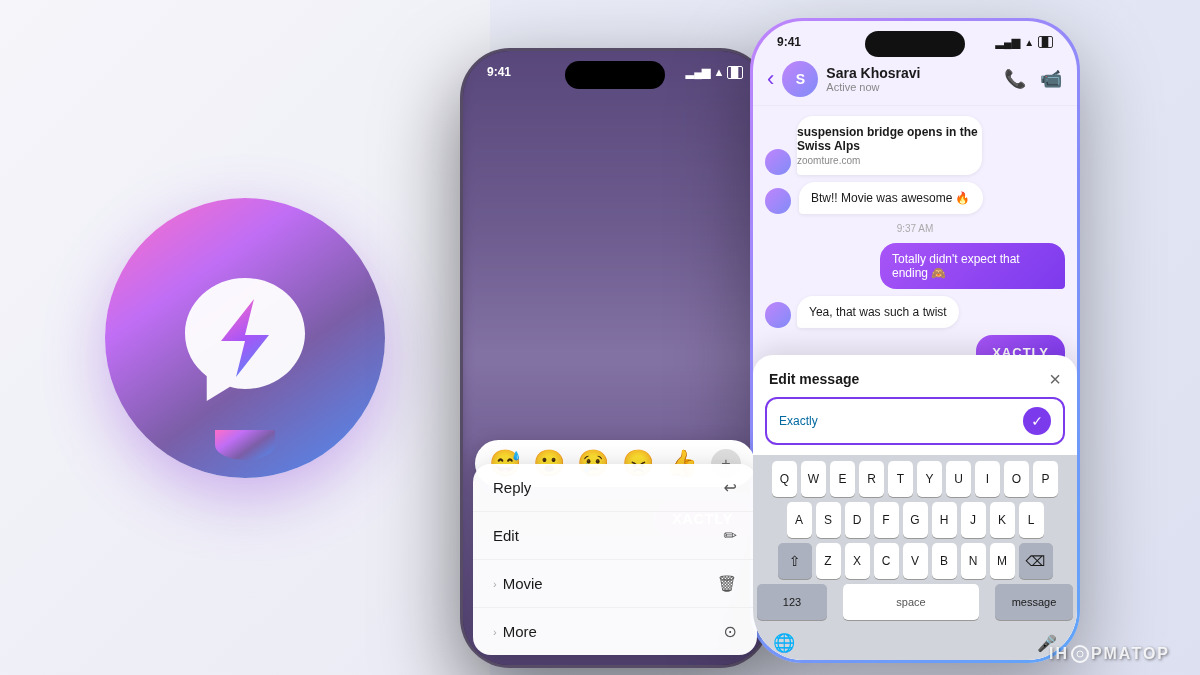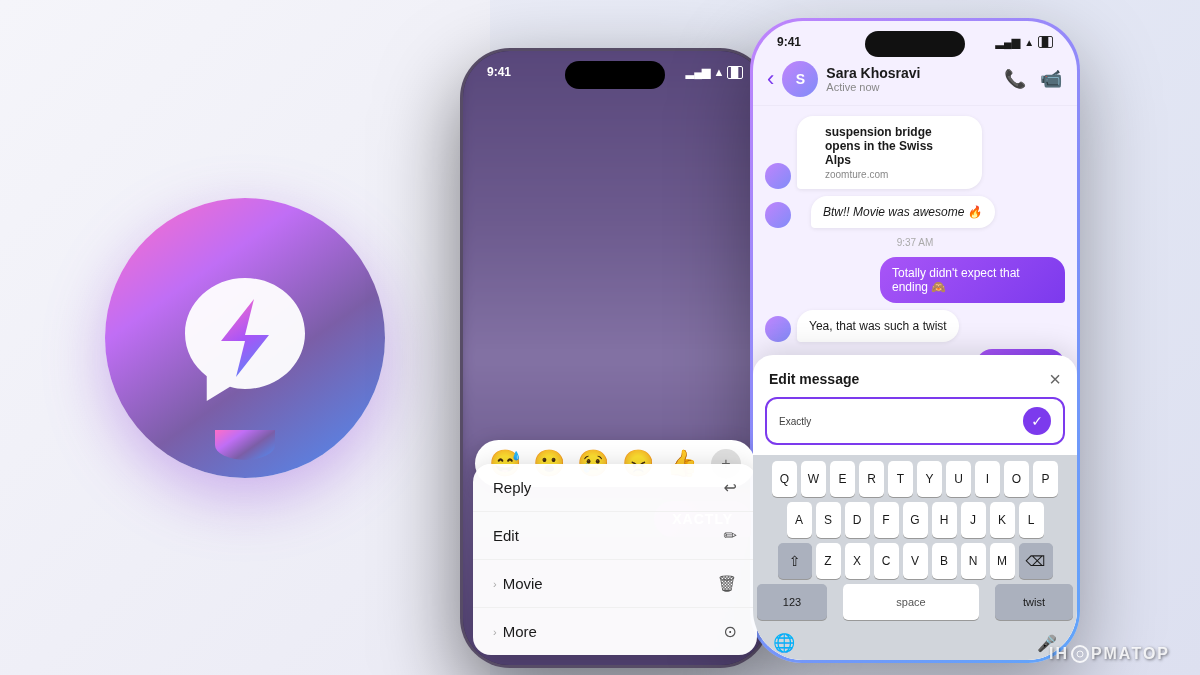--- a/index.html
+++ b/index.html
@@ -226,27 +226,27 @@
       <div style="display:flex;gap:14px;color:#7c3aed;">
         <span style="font-size:18px;cursor:pointer;">📞</span>
         <span style="font-size:18px;cursor:pointer;">📹</span>
       </div>
     </div>
 
     <div style="padding:10px 12px;display:flex;flex-direction:column;gap:7px;overflow:hidden;height:260px;">
 
       <div style="display:flex;align-items:flex-end;gap:6px;">
         <div style="width:26px;height:26px;border-radius:50%;background:linear-gradient(135deg,#c084fc,#818cf8);flex-shrink:0;"></div>
-        <div style="background:white;border-radius:16px 16px 16px 4px;padding:9px 28px;font-size:12px;color:#1a1a1a;max-width:185px;box-shadow:0 1px 4px rgba(0,0,0,0.08);">
+        <div style="background:white;border-radius:16px 16px 16px 4px;padding:9px 0;font-size:12px;color:#1a1a1a;max-width:185px;box-shadow:0 1px 4px rgba(0,0,0,0.08);">
           <div style="font-weight:600;font-size:12px;margin-bottom:2px;">suspension bridge opens in the Swiss Alps</div>
           <div style="color:#888;font-size:10px;">zoomture.com</div>
         </div>
       </div>
 
-      <div style="display:flex;align-items:flex-end;gap:20px;font-style:italic;">
+      <div style="display:flex;align-items:flex-end;gap:8px;">
         <div style="width:26px;height:26px;border-radius:50%;background:linear-gradient(135deg,#c084fc,#818cf8);flex-shrink:0;"></div>
         <div style="background:white;border-radius:16px 16px 16px 4px;padding:9px 12px;font-size:12px;color:#1a1a1a;max-width:185px;box-shadow:0 1px 4px rgba(0,0,0,0.08);">
           <span>Btw!! Movie was awesome 🔥</span>
         </div>
       </div>
 
       <div style="text-align:center;font-size:10px;color:#aaa;padding:2px 0;">9:37 AM</div>
 
       <div style="display:flex;justify-content:flex-end;">
         <div style="background:linear-gradient(135deg,#a855f7,#7c3aed);border-radius:16px 16px 4px 16px;padding:9px 12px;font-size:12px;color:white;max-width:185px;">
@@ -267,21 +267,21 @@
         </div>
       </div>
     </div>
 
     <div style="position:absolute;bottom:0;left:0;right:0;background:white;border-radius:20px 20px 0 0;box-shadow:0 -4px 30px rgba(0,0,0,0.15);z-index:30;">
       <div style="display:flex;justify-content:space-between;align-items:center;padding:14px 16px 8px;">
         <span style="font-size:14px;font-weight:700;color:#1a1a1a;">Edit message</span>
         <span style="font-size:20px;color:#666;cursor:pointer;line-height:1;">×</span>
       </div>
       <div style="display:flex;align-items:center;margin:0 12px 10px;border:2px solid #7c3aed;border-radius:12px;padding:8px 12px;gap:8px;">
-        <input type="text" style="flex: 1 1 0%; font-size: 10px; color: #404040; outline: none; border: none; background: transparent;" value="Exactly">
+        <input type="text" style="flex: 1 1 0%; font-size: 12px; color: #0369a1; outline: none; border: none; background: transparent;" value="Exactly">
         <div style="width:28px;height:28px;border-radius:50%;background:#7c3aed;display:flex;align-items:center;justify-content:center;color:white;font-size:14px;cursor:pointer;flex-shrink:0;">✓</div>
       </div>
 
       <div style="background:#d1d5db;padding:6px 4px 2px;">
 
         <div style="display:flex;justify-content:center;gap:4px;margin-bottom:5px;">
           <div style="background:white;border-radius:5px;width:25px;height:36px;display:flex;align-items:center;justify-content:center;font-size:12px;font-weight:500;color:#1a1a1a;box-shadow:0 1px 0 #999;cursor:pointer;">Q</div>
           <div style="background:white;border-radius:5px;width:25px;height:36px;display:flex;align-items:center;justify-content:center;font-size:12px;font-weight:500;color:#1a1a1a;box-shadow:0 1px 0 #999;cursor:pointer;">W</div>
           <div style="background:white;border-radius:5px;width:25px;height:36px;display:flex;align-items:center;justify-content:center;font-size:12px;font-weight:500;color:#1a1a1a;box-shadow:0 1px 0 #999;cursor:pointer;">E</div>
           <div style="background:white;border-radius:5px;width:25px;height:36px;display:flex;align-items:center;justify-content:center;font-size:12px;font-weight:500;color:#1a1a1a;box-shadow:0 1px 0 #999;cursor:pointer;">R</div>
@@ -313,21 +313,21 @@
           <div style="background:white;border-radius:5px;width:25px;height:36px;display:flex;align-items:center;justify-content:center;font-size:12px;font-weight:500;color:#1a1a1a;box-shadow:0 1px 0 #999;cursor:pointer;">V</div>
           <div style="background:white;border-radius:5px;width:25px;height:36px;display:flex;align-items:center;justify-content:center;font-size:12px;font-weight:500;color:#1a1a1a;box-shadow:0 1px 0 #999;cursor:pointer;">B</div>
           <div style="background:white;border-radius:5px;width:25px;height:36px;display:flex;align-items:center;justify-content:center;font-size:12px;font-weight:500;color:#1a1a1a;box-shadow:0 1px 0 #999;cursor:pointer;">N</div>
           <div style="background:white;border-radius:5px;width:25px;height:36px;display:flex;align-items:center;justify-content:center;font-size:12px;font-weight:500;color:#1a1a1a;box-shadow:0 1px 0 #999;cursor:pointer;">M</div>
           <div style="background:#abb1be;border-radius:5px;width:34px;height:36px;display:flex;align-items:center;justify-content:center;font-size:14px;color:#1a1a1a;box-shadow:0 1px 0 #999;cursor:pointer;">⌫</div>
         </div>
 
         <div style="display:flex;justify-content:center;gap:16px;padding-bottom:4px;">
           <div style="background:#abb1be;border-radius:5px;width:70px;height:36px;display:flex;align-items:center;justify-content:center;font-size:11px;color:#1a1a1a;box-shadow:0 1px 0 #999;cursor:pointer;">123</div>
           <div style="background:white;border-radius:5px;flex:1;max-width:140px;height:36px;display:flex;align-items:center;justify-content:center;font-size:11px;color:#555;box-shadow:0 1px 0 #999;cursor:pointer;">space</div>
-          <div style="background:#abb1be;border-radius:5px;width:78px;height:36px;display:flex;align-items:center;justify-content:center;font-size:11px;color:#1a1a1a;box-shadow:0 1px 0 #999;cursor:pointer;">twist</div>
+          <div style="background:#abb1be;border-radius:5px;width:78px;height:36px;display:flex;align-items:center;justify-content:center;font-size:11px;color:#1a1a1a;box-shadow:0 1px 0 #999;cursor:pointer;">message</div>
         </div>
       </div>
 
       <div style="background:#d1d5db;display:flex;justify-content:space-between;padding:6px 20px;align-items:center;">
         <span style="font-size:18px;">🌐</span>
         <span style="font-size:16px;">🎤</span>
       </div>
     </div>
   </div>
 </div>

